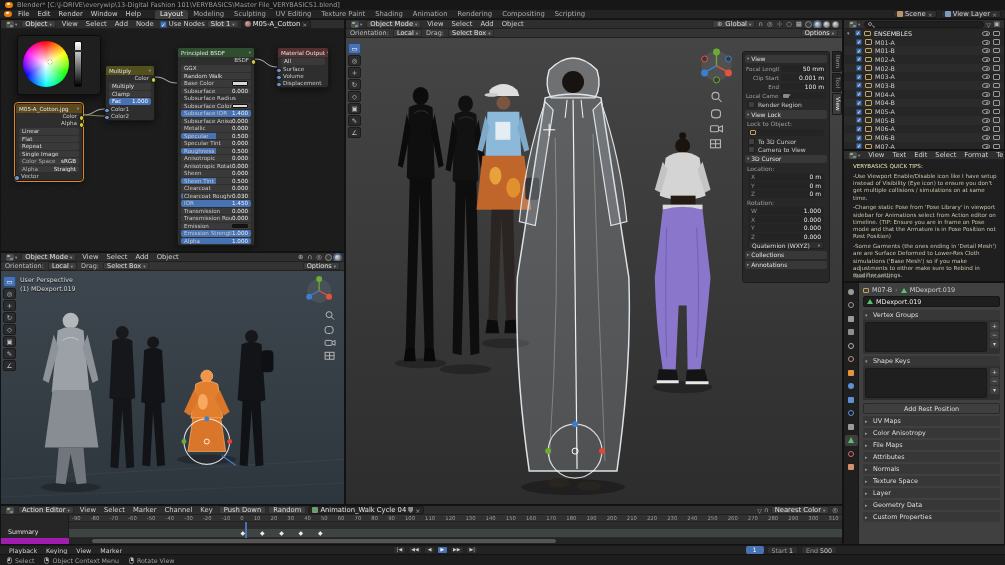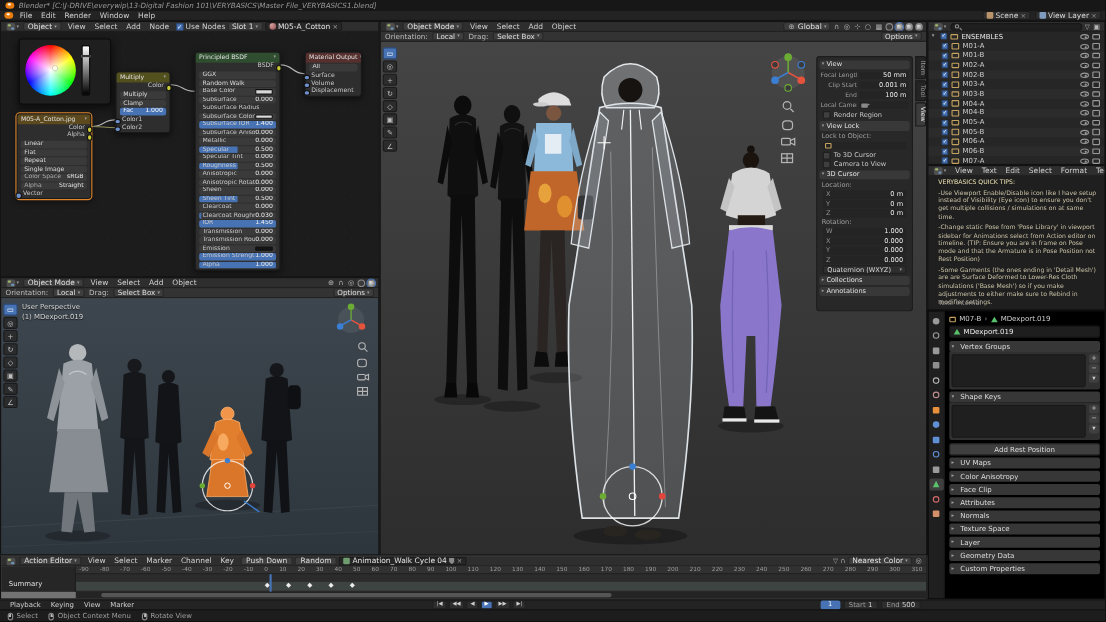--- a/index.html
+++ b/index.html
@@ -3,21 +3,21 @@
 <meta charset="utf-8">
 <style>
 *{margin:0;padding:0;box-sizing:border-box;}
 body{background:#0d0d0d;font-family:"DejaVu Sans",sans-serif;}
 #app{position:relative;width:1005px;height:565px;background:#141414;overflow:hidden;color:#c3c3c3;font-size:8px;}
 .region{position:absolute;border:1px solid #121212;overflow:hidden;background:#2b2b2b;}
 .grow{flex:1;}
 i{font-style:normal;}
 
 
-.titlebar{position:absolute;left:0;top:0;width:1005px;height:10px;background:#171717;display:flex;align-items:center;gap:4px;padding:0 5px;font-size:6.5px;color:#9a9a9a;font-style:italic;}
+.titlebar{position:absolute;left:0;top:0;width:1005px;height:10px;background:#171717;display:flex;align-items:center;gap:4px;padding:0 5px;font-size:6.5px;color:#9a9a9a;}
 .bl-logo{width:8px;height:6px;border-radius:50%/60%;background:#e87d0d;flex:none;position:relative;}
 .bl-logo::after{content:"";position:absolute;left:2px;top:1px;width:3px;height:2px;border-rad§ius:50%;background:#fff;border-radius:50%;}
 .topbar{position:absolute;left:0;top:10px;width:1005px;height:9px;background:#232323;border-bottom:1px solid #161616;display:flex;align-items:center;gap:2px;padding:0 4px;font-size:6.8px;}
 .menu-item{padding:0 4px;border-radius:2px;color:#cfcfcf;white-space:nowrap;line-height:9px;}
 .workspaces{display:flex;margin-left:8px;}
 .ws-tab{padding:0 5px;color:#ababab;line-height:9px;border-radius:3px 3px 0 0;white-space:nowrap;}
 .ws-tab.active{background:#3d3d3d;color:#efefef;}
 .scene-select{display:flex;align-items:center;gap:2px;background:#2e2e2e;border:1px solid #1c1c1c;border-radius:2px;padding:0 3px;height:8px;margin-left:2px;color:#d5d5d5;}
 .scene-select .x{color:#8f8f8f;font-size:6px;}
 .ico{display:inline-block;width:6px;height:6px;border-radius:1px;background:#8f8f8f;}
@@ -134,21 +134,21 @@
 .o-mon{width:7px;height:5.5px;border:1px solid #9a9a9a;border-radius:1px;flex:none;}
 
 
 .texted{left:843px;top:150px;width:162px;height:132px;background:#1f1f1f;}
 .text-body{position:absolute;top:9px;left:0;right:0;bottom:0;padding:3px 4px 10px 9px;overflow:hidden;}
 .tline{font-size:5.6px;line-height:1.3;color:#c9c2a6;margin-bottom:2.5px;white-space:normal;}
 .tline.t0{color:#ece2b4;}
 .text-datablock{position:absolute;left:9px;bottom:2px;font-size:6px;color:#8f8f8f;}
 
 
-.props{left:843px;top:282px;width:162px;height:263px;background:#000000;}
+.props{left:843px;top:282px;width:162px;height:263px;background:#404040;}
 .prop-tabs{position:absolute;left:0;top:0;bottom:0;width:15px;background:#1f1f1f;display:flex;flex-direction:column;align-items:center;padding-top:3px;gap:2.5px;border-right:1px solid #171717;}
 .ptab{width:13px;height:11px;border-radius:2px;display:flex;align-items:center;justify-content:center;flex:none;}
 .ptab.active{background:#3f3f3f;}
 .shp{display:block;}
 .shp.circle{width:6px;height:6px;border-radius:50%;}
 .shp.square{width:6px;height:6px;border-radius:1px;}
 .shp.ring{width:6px;height:6px;border-radius:50%;border:1.5px solid #999;background:transparent !important;}
 .shp.triangle{width:0;height:0;border-left:3.5px solid transparent;border-right:3.5px solid transparent;border-bottom:6px solid #59c26b;background:transparent !important;}
 .prop-main{position:absolute;left:15px;right:0;top:0;bottom:0;padding:2px 4px;font-size:6.4px;overflow:hidden;}
 .crumb{display:flex;align-items:center;gap:3px;height:10px;color:#cfcfcf;}
@@ -158,21 +158,21 @@
 .name-field{display:flex;gap:3px;align-items:center;background:#1e1e1e;border:1px solid #161616;border-radius:2px;height:11px;margin:1px 0 3px;padding:0 3px;color:#ececec;}
 .prop-head{display:flex;align-items:center;gap:3px;height:9.5px;background:#373737;border-radius:2px;margin-top:2.5px;color:#dedede;padding:0 2px;}
 .pcaret{color:#9a9a9a;font-size:5px;width:5px;}
 .prop-body{display:flex;height:34px;background:#303030;border-radius:0 0 2px 2px;}
 .prop-listbox{flex:1;margin:2px;background:#1f1f1f;border:1px solid #191919;border-radius:2px;}
 .prop-side{width:11px;display:flex;flex-direction:column;gap:1px;padding:2px 1px;}
 .prop-side span{height:8px;background:#3f3f3f;border-radius:2px;text-align:center;line-height:8px;font-size:6px;color:#ccc;}
 .prop-btn{height:11px;background:#3f3f3f;border:1px solid #2a2a2a;border-radius:2px;text-align:center;line-height:10px;margin-top:3px;color:#dcdcdc;}
 
 
-.dopesheet{left:0;top:505px;width:843px;height:40px;background:#737373;}
+.dopesheet{left:0;top:505px;width:843px;height:40px;background:#a21caf;}
 .ds-body{position:absolute;top:9px;left:0;right:0;bottom:0;}
 .ds-channels{position:absolute;left:0;top:0;bottom:6px;width:68px;background:#262626;border-right:1px solid #1b1b1b;}
 .ds-sum-label{position:absolute;bottom:3px;left:7px;font-size:6.3px;color:#e0e0e0;}
 .ds-timeline{position:absolute;left:68px;right:0;top:0;bottom:0;background:#2b2b2b;}
 .ds-ruler{position:absolute;top:0;left:0;right:0;height:7px;background:#313131;border-bottom:1px solid #222;display:flex;justify-content:space-between;padding:0 3px;color:#9c9c9c;font-size:5.3px;overflow:hidden;}
 .tick{line-height:7px;flex:none;}
 .ds-tracks{position:absolute;top:7px;left:0;right:0;bottom:6px;overflow:hidden;background:#2b2b2b;}
 .ds-sum-row{position:absolute;left:0;right:0;bottom:1px;height:8px;background:rgba(96,115,108,0.35);}
 .key-diamond{position:absolute;bottom:1px;font-size:6px;color:#ededed;transform:translateX(-50%);line-height:8px;z-index:2;}
 .playhead{position:absolute;top:-7px;bottom:0;width:2px;background:#4772b3;z-index:3;}
@@ -204,20 +204,32 @@
   </div>
 
   <div class="topbar">
     <span class="bl-logo"></span>
     <nav style="display:flex">
         <span class="menu-item">File</span>
         <span class="menu-item">Edit</span>
         <span class="menu-item">Render</span>
         <span class="menu-item">Window</span>
         <span class="menu-item">Help</span>
+      </nav>
+    <nav class="workspaces">
+        <span class="ws-tab active">Layout</span>
+        <span class="ws-tab">Modeling</span>
+        <span class="ws-tab">Sculpting</span>
+        <span class="ws-tab">UV Editing</span>
+        <span class="ws-tab">Texture Paint</span>
+        <span class="ws-tab">Shading</span>
+        <span class="ws-tab">Animation</span>
+        <span class="ws-tab">Rendering</span>
+        <span class="ws-tab">Compositing</span>
+        <span class="ws-tab">Scripting</span>
       </nav>
     <span class="grow"></span>
     <span class="scene-select">
         <i class="ico scene-ico"></i>
         <span>Scene</span>
         <i class="x">×</i>
       </span>
     <span class="scene-select">
         <i class="ico layer-ico"></i>
         <span>View Layer</span>
@@ -1140,21 +1152,21 @@
           <div class="prop-head">
             <i class="pcaret">▸</i>
             <span>UV Maps</span>
           </div>
           <div class="prop-head">
             <i class="pcaret">▸</i>
             <span>Color Anisotropy</span>
           </div>
           <div class="prop-head">
             <i class="pcaret">▸</i>
-            <span>Face Clip</span>
+            <span>File Maps</span>
           </div>
           <div class="prop-head">
             <i class="pcaret">▸</i>
             <span>Attributes</span>
           </div>
           <div class="prop-head">
             <i class="pcaret">▸</i>
             <span>Normals</span>
           </div>
           <div class="prop-head">

